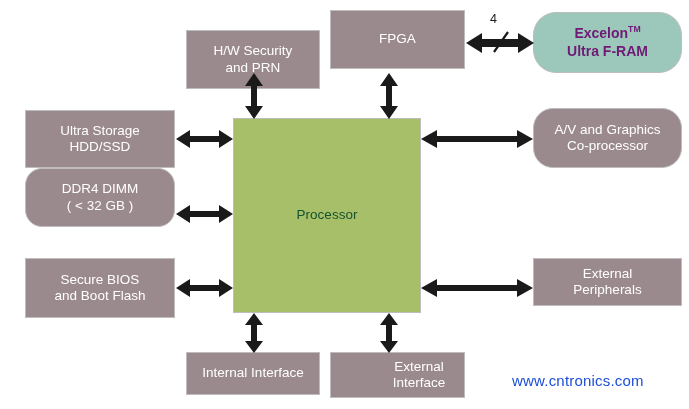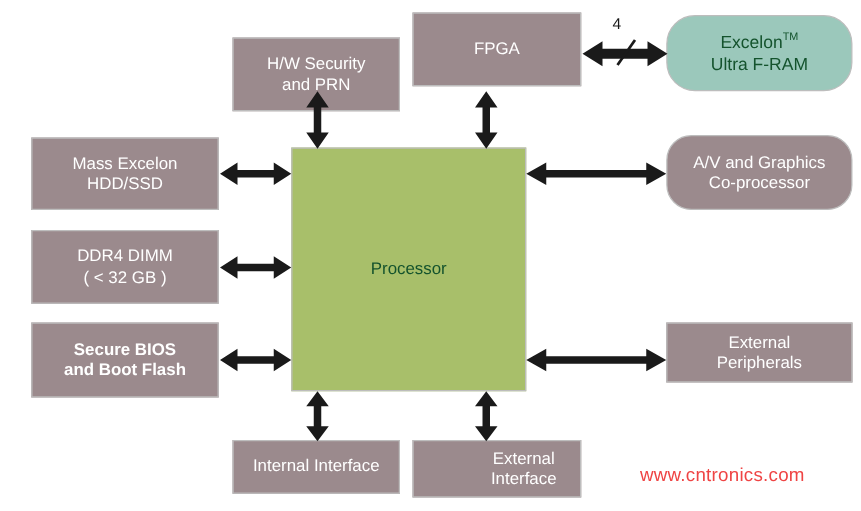--- a/index.html
+++ b/index.html
@@ -32,23 +32,23 @@
     color: #ffffff;
     font-size: 13.5px;
   }
   .block-olive {
     background: #a8bf6a;
     color: #14532d;
     font-size: 13.5px;
   }
   .block-teal {
     background: #9bc8bb;
-    color: #14532d;
+    color: #701a75;
     font-size: 14px;
-    font-weight: normal;
+    font-weight: bold;
     border-radius: 23px;
   }
   .block .label {
     display: block;
     white-space: pre-line;
     padding: 0 4px;
   }
   .sup {
     font-size: 0.62em;
     vertical-align: super;
@@ -69,21 +69,21 @@
   }
   .bus-label {
     position: absolute;
     font-size: 12.5px;
     color: #1a1a1a;
     font-family: "Liberation Sans", sans-serif;
   }
   .watermark {
     position: absolute;
     font-size: 15px;
-    color: #ef4444;
+    color: #1d4ed8;
     letter-spacing: 0.2px;
     white-space: nowrap;
   }
 </style>
 </head>
 <body>
 
 <div id="diagram">
 
   <div class="block block-mauve" style="left:186px; top:30px; width:134px; height:59px;">
@@ -93,30 +93,30 @@
 
   <div class="block block-mauve" style="left:330px; top:10px; width:135px; height:59px;">
     <span class="label">FPGA</span>
   </div>
 
   <div class="block block-teal" style="left:533px; top:12px; width:149px; height:61px;">
     <span class="label"><span>Excelon</span><span class="sup">TM</span><br><span>Ultra F-RAM</span></span>
   </div>
 
   <div class="block block-mauve" style="left:25px; top:110px; width:150px; height:58px;">
-    <span class="label">Mass Excelon
+    <span class="label">Ultra Storage
 HDD/SSD</span>
   </div>
 
-  <div class="block block-mauve" style="left:25px; top:184px; width:150px; height:59px;">
+  <div class="block block-mauve" style="left:25px; top:168px; width:150px; height:59px;border-radius:17px;">
     <span class="label">DDR4 DIMM
 ( &lt; 32 GB )</span>
   </div>
 
-  <div class="block block-mauve" style="left:25px; top:258px; width:150px; height:60px;font-weight:bold;">
+  <div class="block block-mauve" style="left:25px; top:258px; width:150px; height:60px;">
     <span class="label">Secure BIOS
 and Boot Flash</span>
   </div>
 
   <div class="block block-olive" style="left:233px; top:118px; width:188px; height:195px;">
     <span class="label">Processor</span>
   </div>
 
   <div class="block block-mauve" style="left:533px; top:108px; width:149px; height:60px;border-radius:20px;">
     <span class="label">A/V and Graphics

